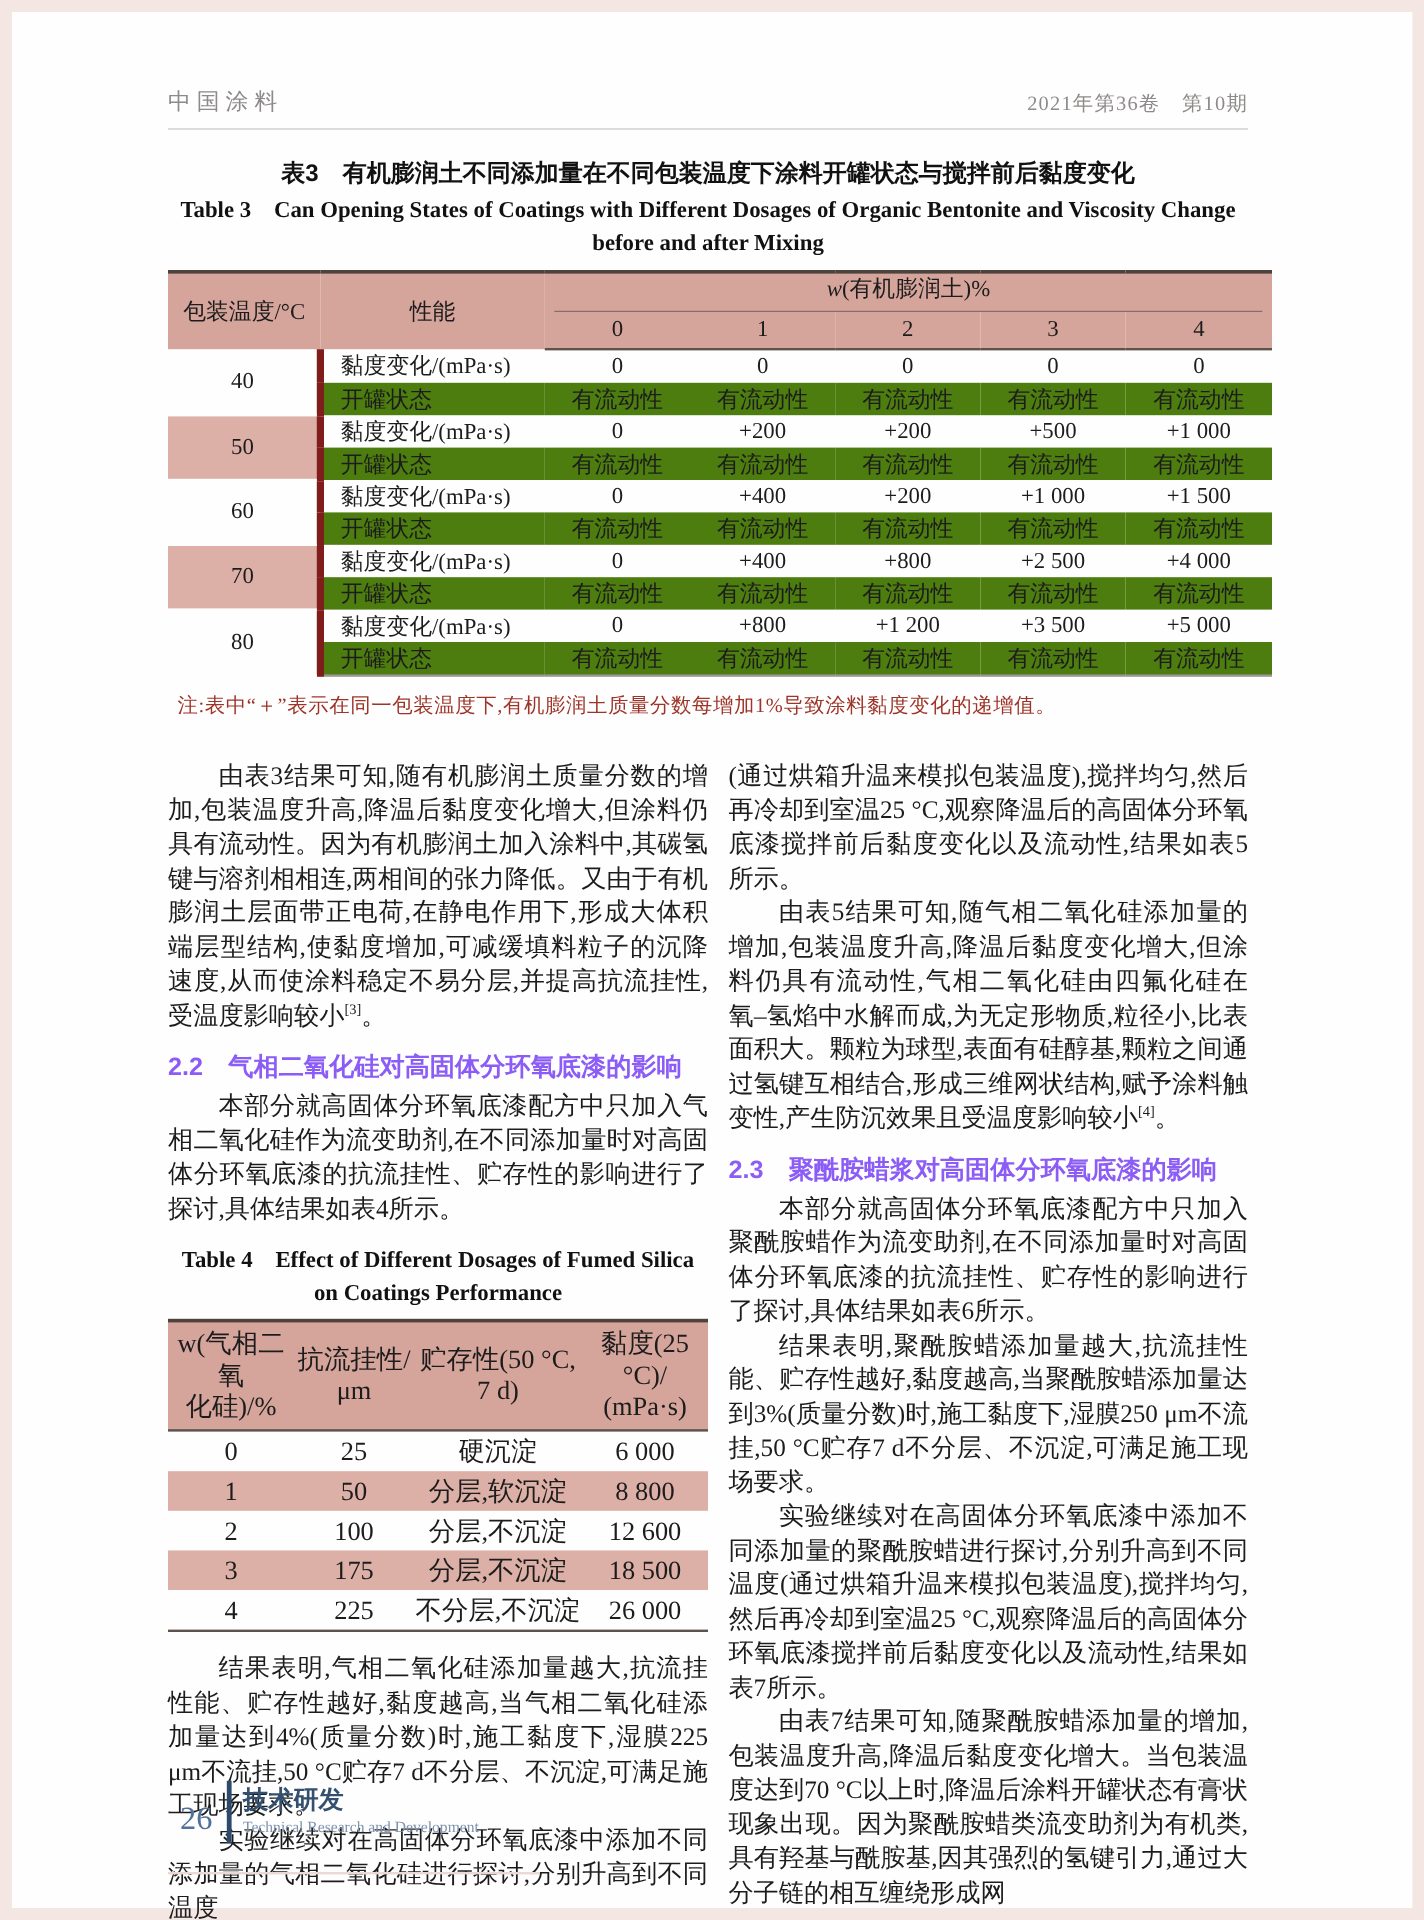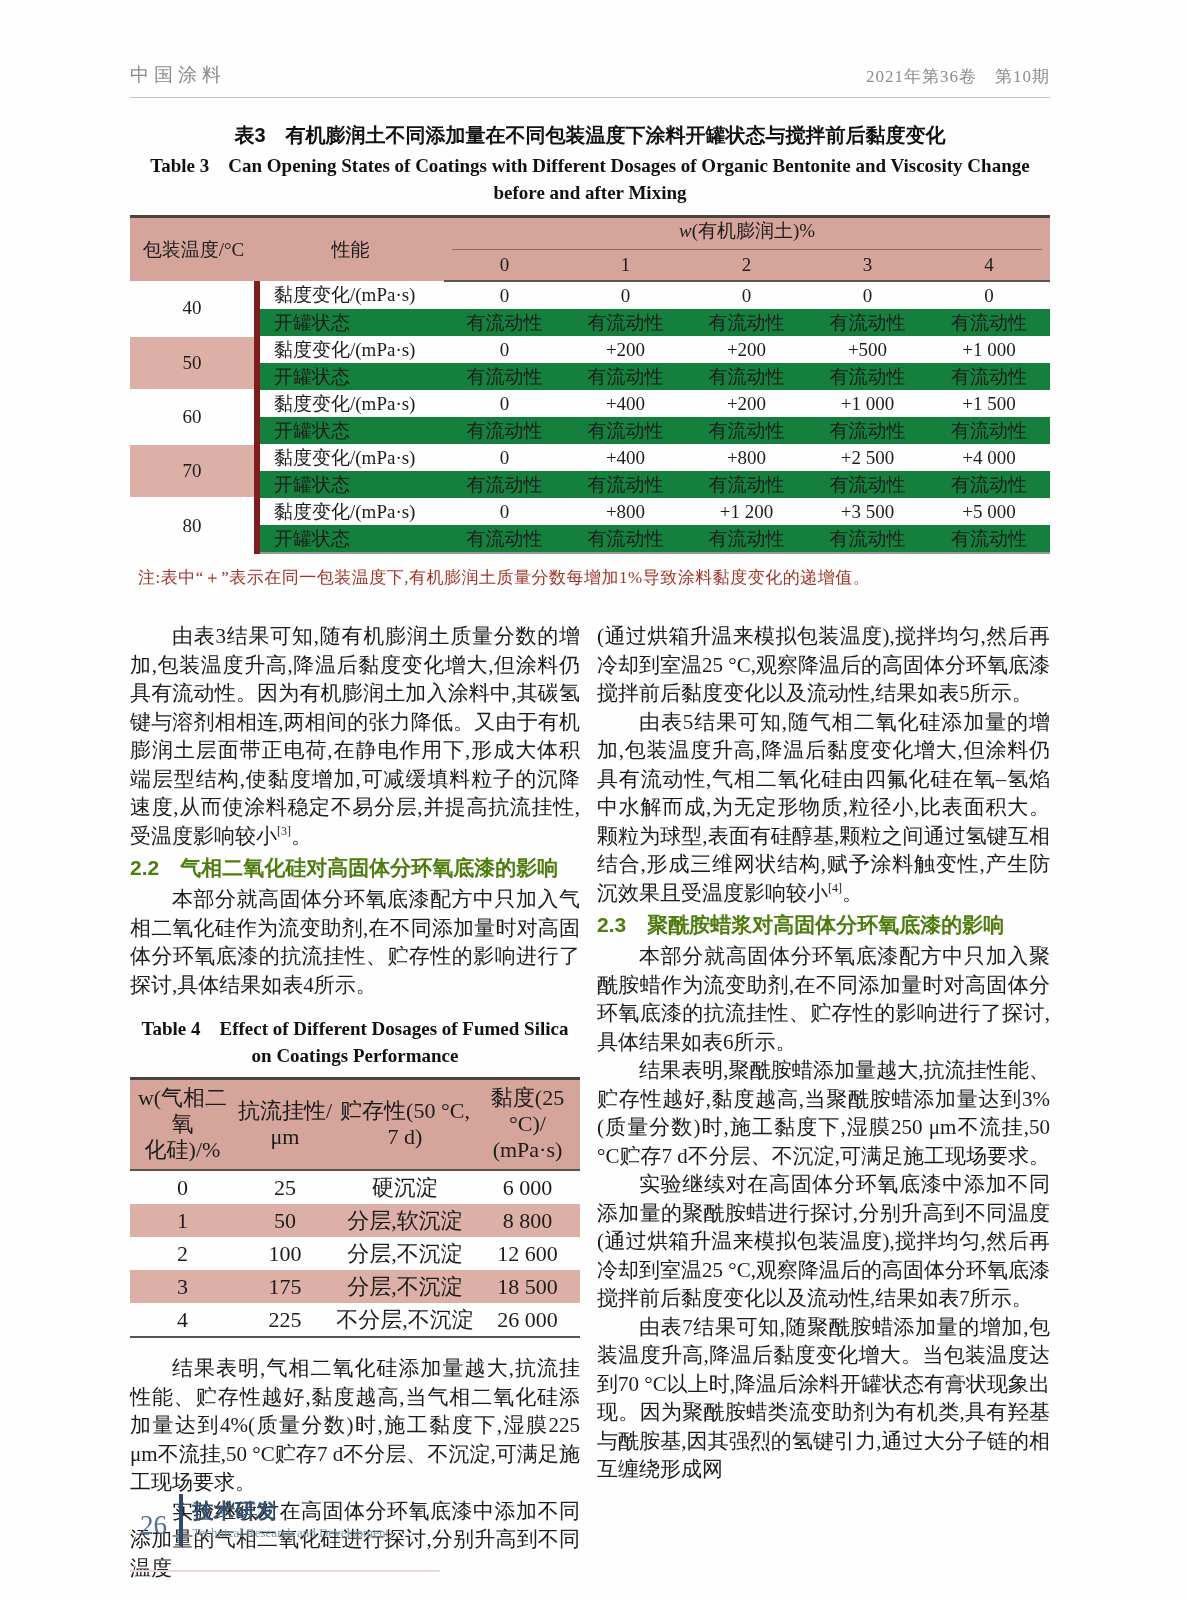--- a/index.html
+++ b/index.html
@@ -1,19 +1,19 @@
 <!DOCTYPE html>
 <html><head>
 <meta charset="utf-8">
 <style>
   html,body { margin:0; padding:0; }
   body { background:#e9dbd8; font-family:"Liberation Serif","DejaVu Serif",serif; }
   .frame {
     width:1187px; height:1600px; box-sizing:border-box;
-    background:#f4e6e3; margin:0 auto; position:relative;
+    background:#f4e6e3; padding:10px; margin:0 auto; position:relative;
   }
   .page {
     width:100%; height:100%; box-sizing:border-box;
     background:#fffefe; position:relative;
     padding:62px 137px 0 130px;
     color:#1c1c1c;
   }
 
   
   .runhead {
@@ -38,39 +38,39 @@
   .t3 th, .t3 td { font-weight:normal; padding:0; }
   .t3 thead th { background:#d5a49b; height:30px; }
   .t3 thead tr.dosrow th { border-bottom:2px solid #5e524c; }
   .t3 th.group { vertical-align:bottom; }
   .group-inner { display:block; margin:0 8px; padding-bottom:5px; border-bottom:1px solid #84706a; text-align:center; }
   .t3 .dos { text-align:center; }
   .t3 td { height:27px; }
   .t3 td.temp { text-align:center; border-right:6px solid #7f1d1d; border-bottom:2px solid #fffefe; }
   .t3 td.lbl { text-align:left; padding-left:14px; }
   .t3 td.val { text-align:center; }
-  .t3 .pink { background:#15803d; }
+  .t3 .pink { background:#4d7c0f; }
   .t3 td.temp.pinkcell { background:#dcb0a7; }
 
   .t3note {
     margin:12px 0 0 8px; font-size:17px; color:#9d3428; letter-spacing:0.5px;
   }
 
   
   .columns { display:flex; gap:17px; margin-top:33px; }
   .col { width:450px; }
   .col.right { width:453px; }
   .col p {
     margin:0; font-size:21px; line-height:28.5px; text-align:justify;
     color:#1c1c1c;
   }
   .col p.ind { text-indent:2em; }
   .sechead {
-    margin:3px 0 2px 0; font-size:21px; line-height:30px; font-weight:bold;
-    color:#4d7c0f; font-family:"Liberation Sans","DejaVu Sans",sans-serif;
+    margin:15px 0 2px 0; font-size:21px; line-height:30px; font-weight:bold;
+    color:#8b5cf6; font-family:"Liberation Sans","DejaVu Sans",sans-serif;
   }
   sup.ref { font-size:12px; line-height:0; }
 
   
   .t4caption { margin-top:16px; text-align:center; }
   .t4caption .cap-en { font-size:19px; }
   .t4 {
     width:450px; margin-top:8px; table-layout:fixed;
     border-top:3px solid #4e423d; border-bottom:2.5px solid #5e524c;
     font-size:22px;

